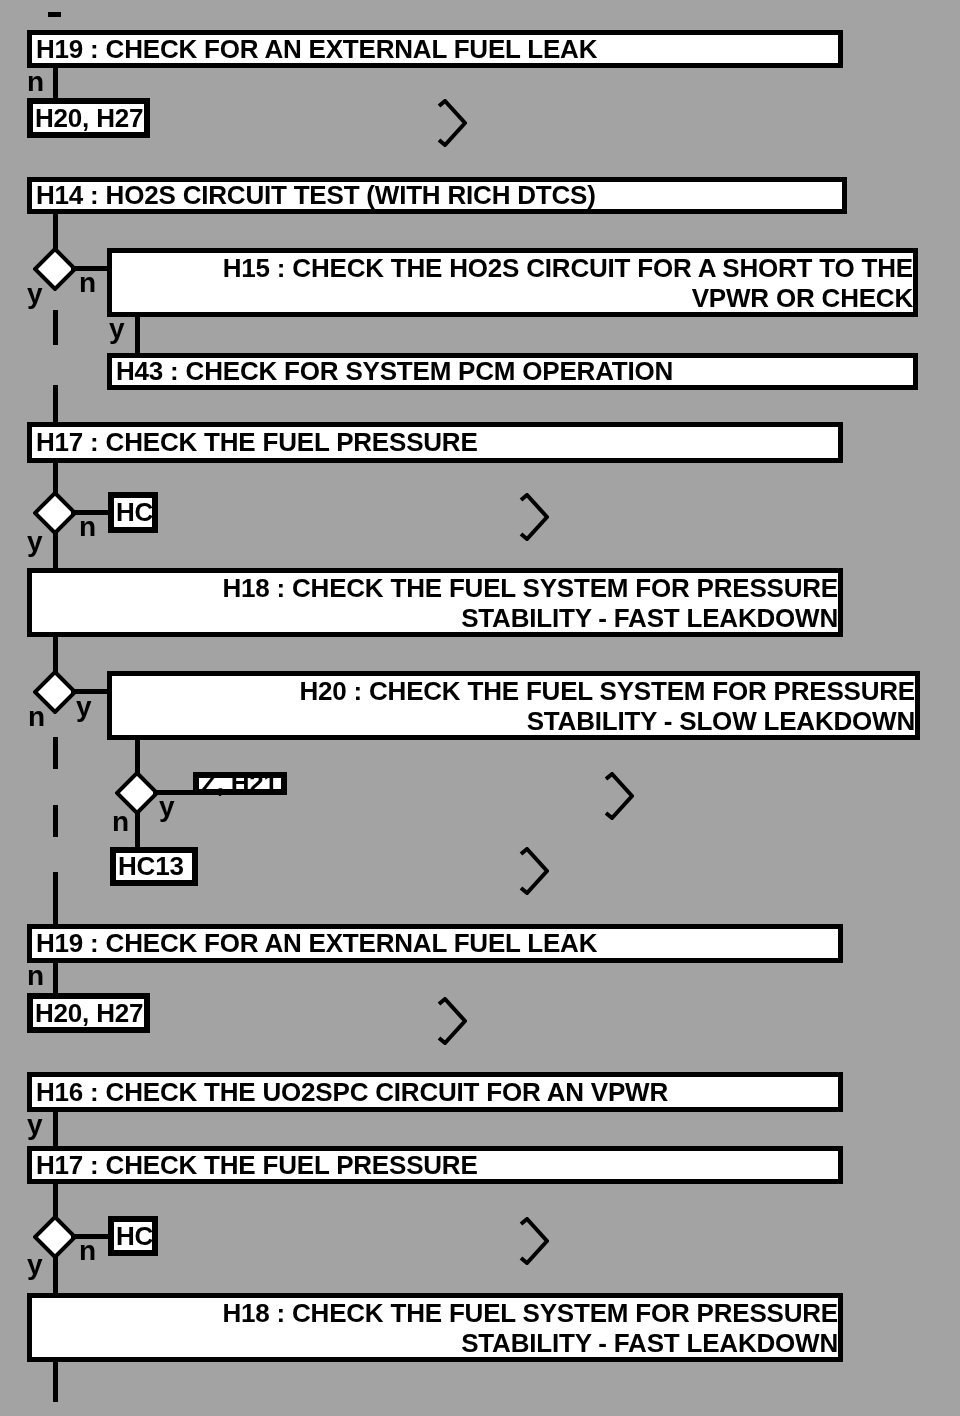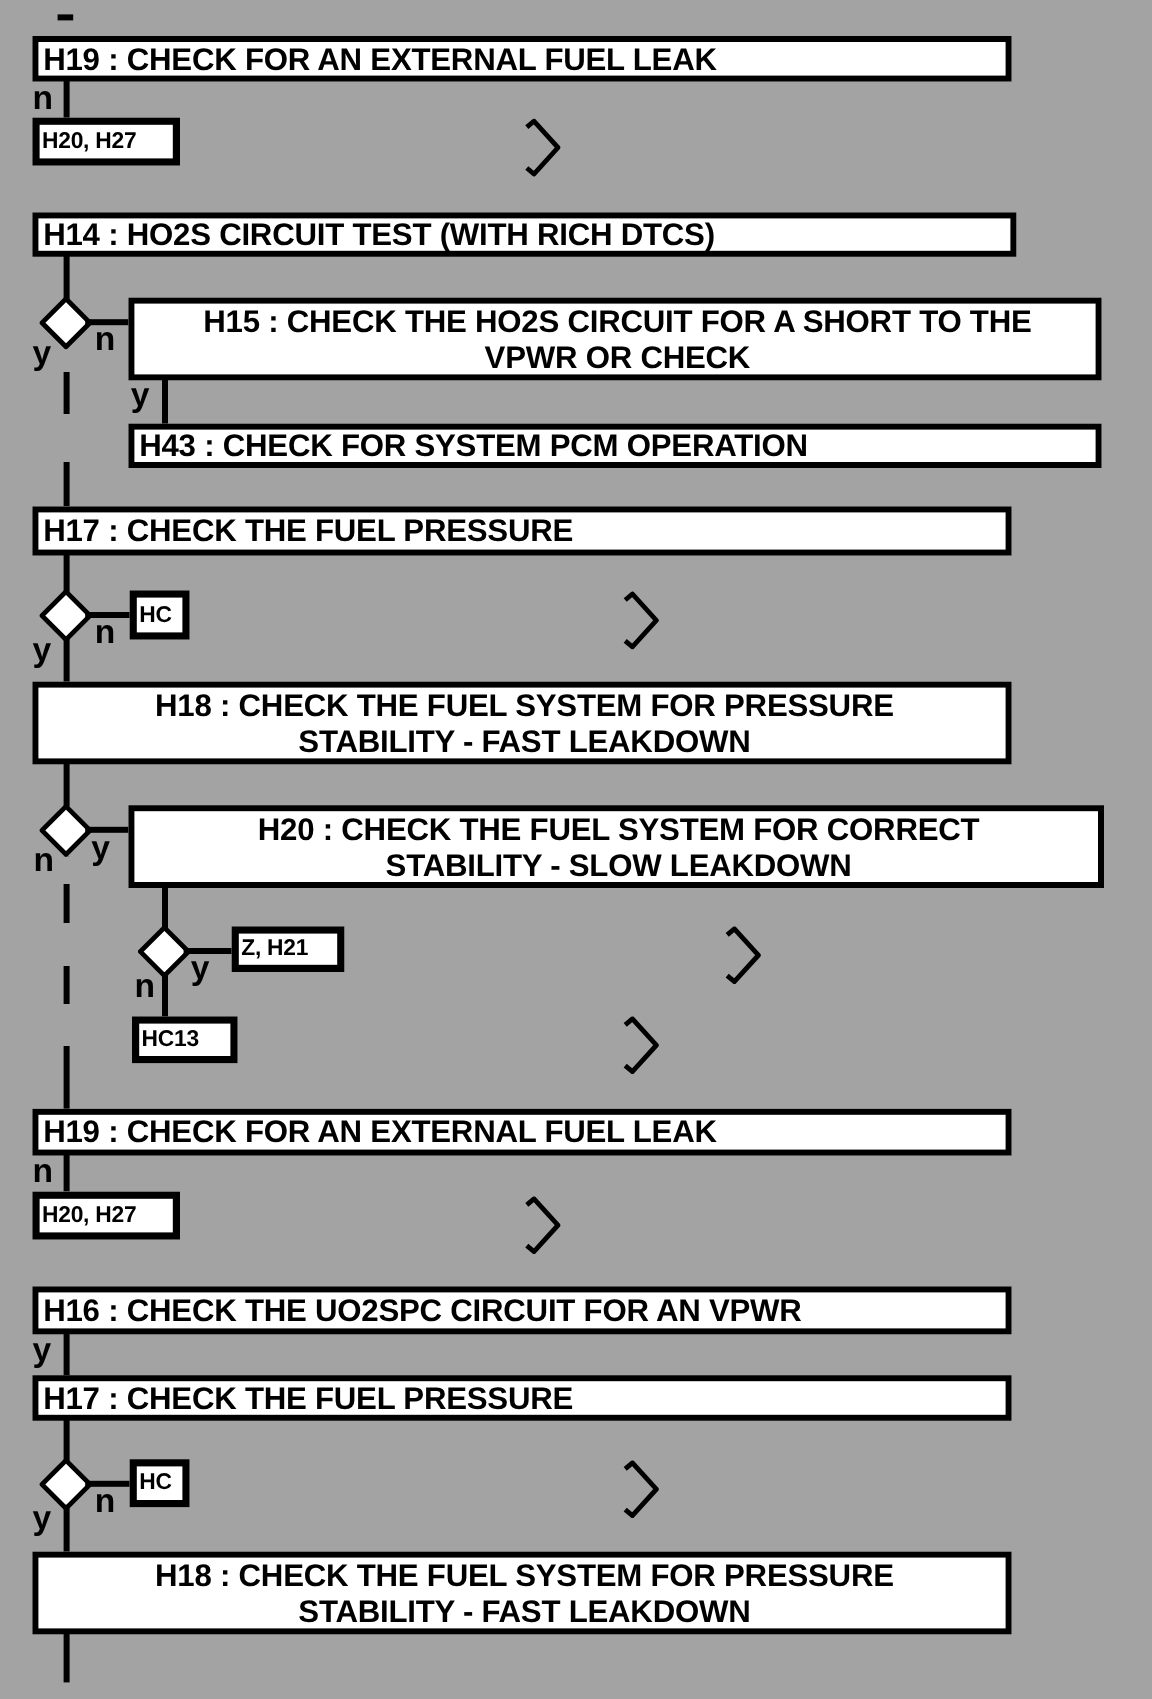--- a/index.html
+++ b/index.html
@@ -6,22 +6,22 @@
   .stage{
     position:relative;width:960px;height:1416px;background:#a3a3a3;
     font-family:"Liberation Sans",sans-serif;color:#000;overflow:hidden;
   }
   .box{
     position:absolute;box-sizing:border-box;background:#fff;
     border:5px solid #000;display:flex;align-items:center;
     font-weight:bold;font-size:26px;letter-spacing:-0.2px;
     padding-left:4px;white-space:nowrap;overflow:visible;
   }
-  .box.two{flex-direction:column;align-items:center;justify-content:center;line-height:30px;}
-  .box.result{border-width:6px;font-size:19px;padding-left:2px;}
+  .box.two{flex-direction:column;align-items:flex-end;justify-content:center;line-height:30px;}
+  .box.result{border-width:6px;font-size:26px;padding-left:2px;}
   .lbl{
     position:absolute;font-weight:bold;font-size:28px;line-height:28px;
   }
   .vline{position:absolute;width:5px;background:#000;}
   .hline{position:absolute;height:5px;background:#000;}
   .vdash{position:absolute;width:5px;}
   .dashmark{position:absolute;background:#000;}
   svg.diamond, svg.chev{position:absolute;display:block;}
 </style>
 </head>
@@ -92,31 +92,31 @@
   </div>
   <div class="vline" style="left:53px;top:636px;height:36px"></div>
   <svg class="diamond" style="left:33px;top:670px" width="44" height="44" viewBox="0 0 44 44">
     <polygon points="22,2 42,22 22,42 2,22" fill="#fff" stroke="#000" stroke-width="4"></polygon>
   </svg>
   <div class="lbl" style="left:28px;top:703px">n</div>
   <div class="lbl" style="left:76px;top:693px">y</div>
   <div class="hline" style="left:71px;top:689px;width:38px"></div>
 
   <div class="box two" style="left:107px;top:671px;width:813px;height:69px">
-    <span>H20 : CHECK THE FUEL SYSTEM FOR CORRECT</span>
+    <span>H20 : CHECK THE FUEL SYSTEM FOR PRESSURE</span>
     <span>STABILITY - SLOW LEAKDOWN</span>
   </div>
   <div class="vline" style="left:135px;top:738px;height:37px"></div>
   <svg class="diamond" style="left:115px;top:771px" width="44" height="44" viewBox="0 0 44 44">
     <polygon points="22,2 42,22 22,42 2,22" fill="#fff" stroke="#000" stroke-width="4"></polygon>
   </svg>
   <div class="lbl" style="left:159px;top:793px">y</div>
   <div class="lbl" style="left:112px;top:808px">n</div>
   <div class="hline" style="left:153px;top:790px;width:42px"></div>
-  <div class="box result" style="left:193px;top:772px;width:94px;height:38px">
+  <div class="box result" style="left:193px;top:772px;width:94px;height:23px">
     <span>Z, H21</span>
   </div>
   <svg class="chev" style="left:604px;top:772px" width="30" height="48" viewBox="0 0 30 48">
     <path d="M2 7 L8 2 L28 24 L8 46 L2 41" fill="none" stroke="#000" stroke-width="4"></path>
   </svg>
   <div class="vline" style="left:135px;top:810px;height:39px"></div>
   <div class="box result" style="left:110px;top:847px;width:88px;height:39px">
     <span>HC13</span>
   </div>
   <svg class="chev" style="left:519px;top:847px" width="30" height="48" viewBox="0 0 30 48">

